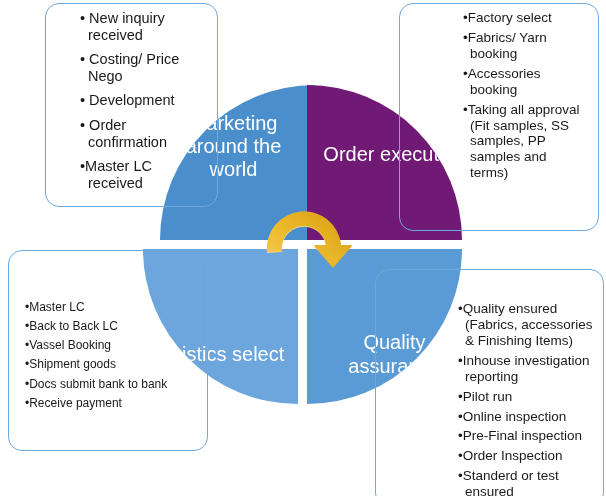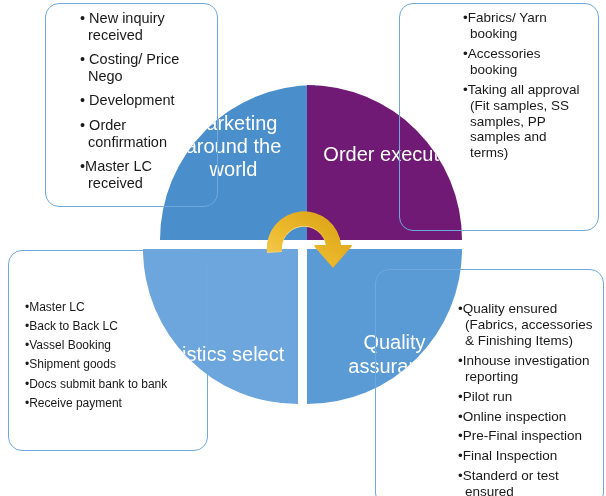--- a/index.html
+++ b/index.html
@@ -114,20 +114,21 @@
       <li>• New inquiry received</li>
       <li>• Costing/ Price Nego</li>
       <li>• Development</li>
       <li>• Order confirmation</li>
       <li>•Master LC received</li>
     </ul>
   </div>
 
   <div class="box" id="box-tr">
     <ul>
+      <li>•Factory select</li>
       <li>•Fabrics/ Yarn booking</li>
       <li>•Accessories booking</li>
       <li>•Taking all approval (Fit samples, SS samples, PP samples and terms)</li>
     </ul>
   </div>
 
   <div class="box" id="box-bl">
     <ul>
       <li>•Master LC</li>
       <li>•Back to Back LC</li>
@@ -138,18 +139,18 @@
     </ul>
   </div>
 
   <div class="box" id="box-br">
     <ul>
       <li>•Quality ensured (Fabrics, accessories &amp; Finishing Items)</li>
       <li>•Inhouse investigation reporting</li>
       <li>•Pilot run</li>
       <li>•Online inspection</li>
       <li>•Pre-Final inspection</li>
-      <li>•Final Inspection</li>
+      <li>•Order Inspection</li>
       <li>•Standerd or test ensured</li>
     </ul>
   </div>
 
 </div>
 
 </body></html>

